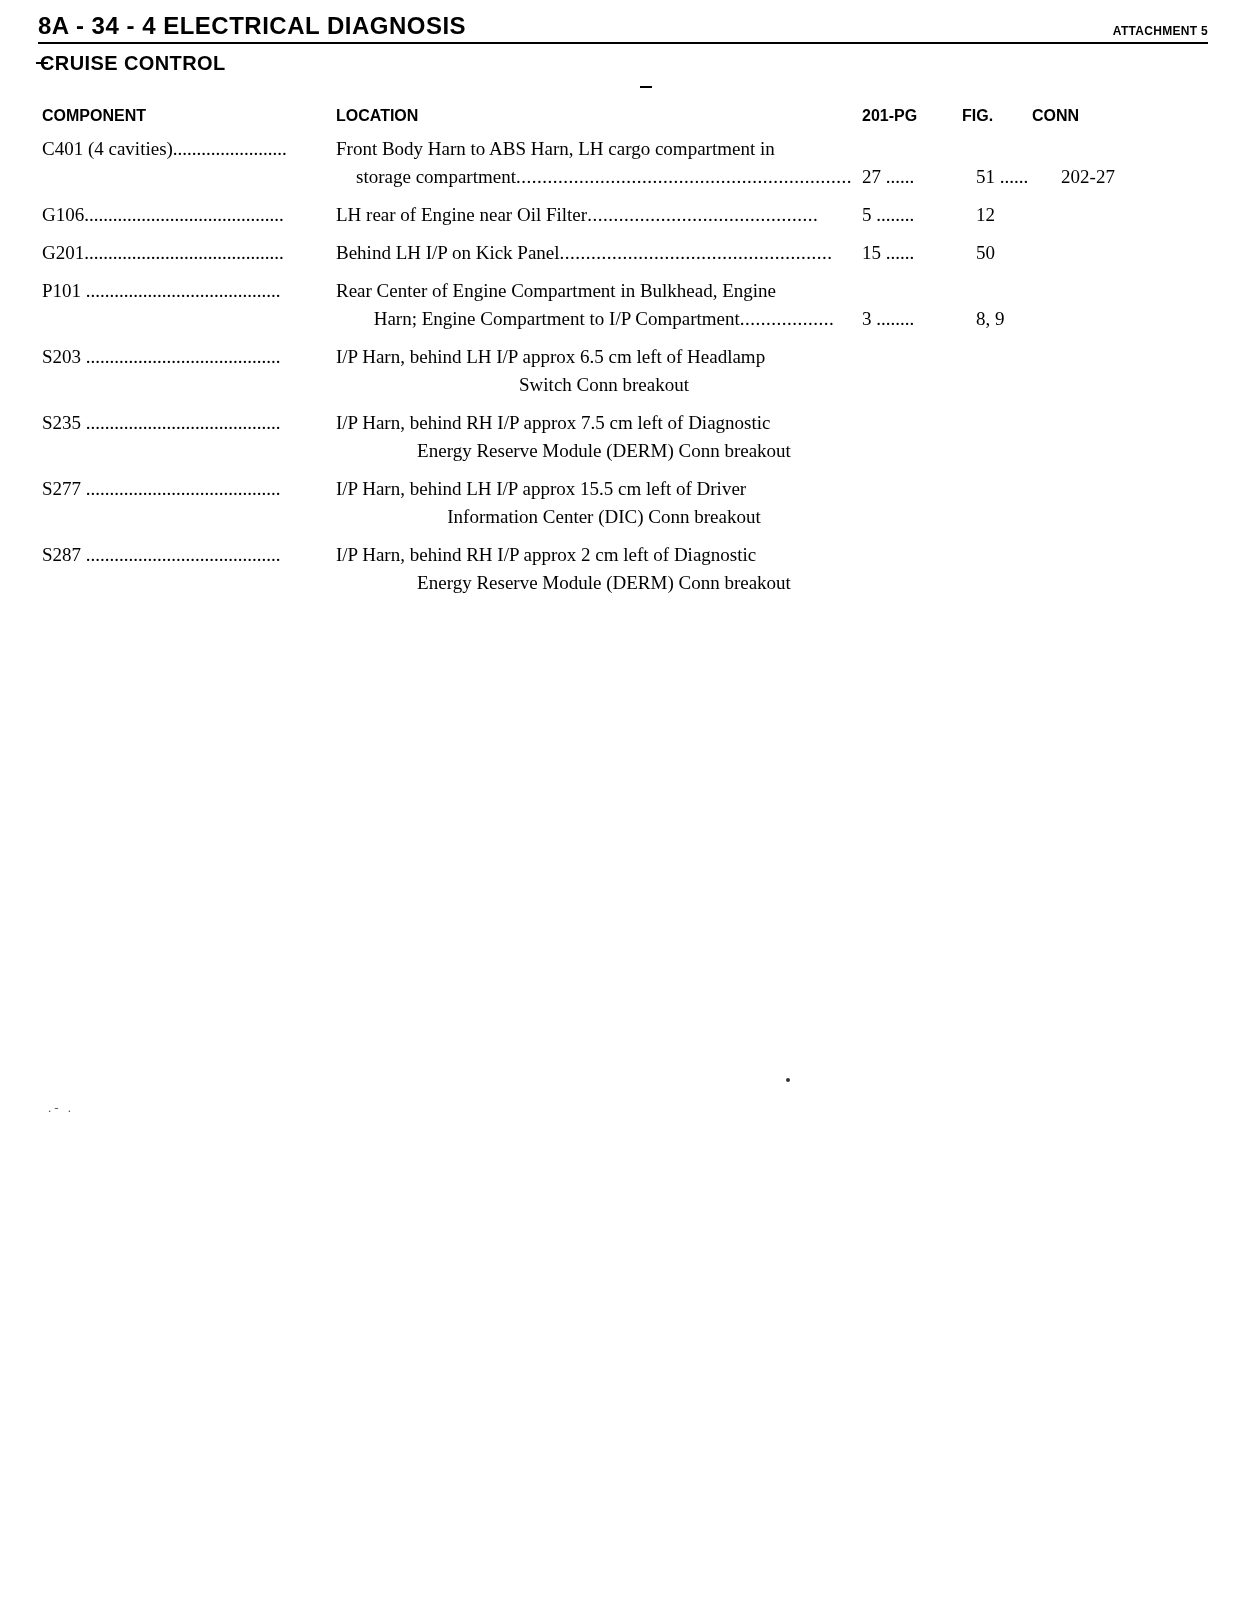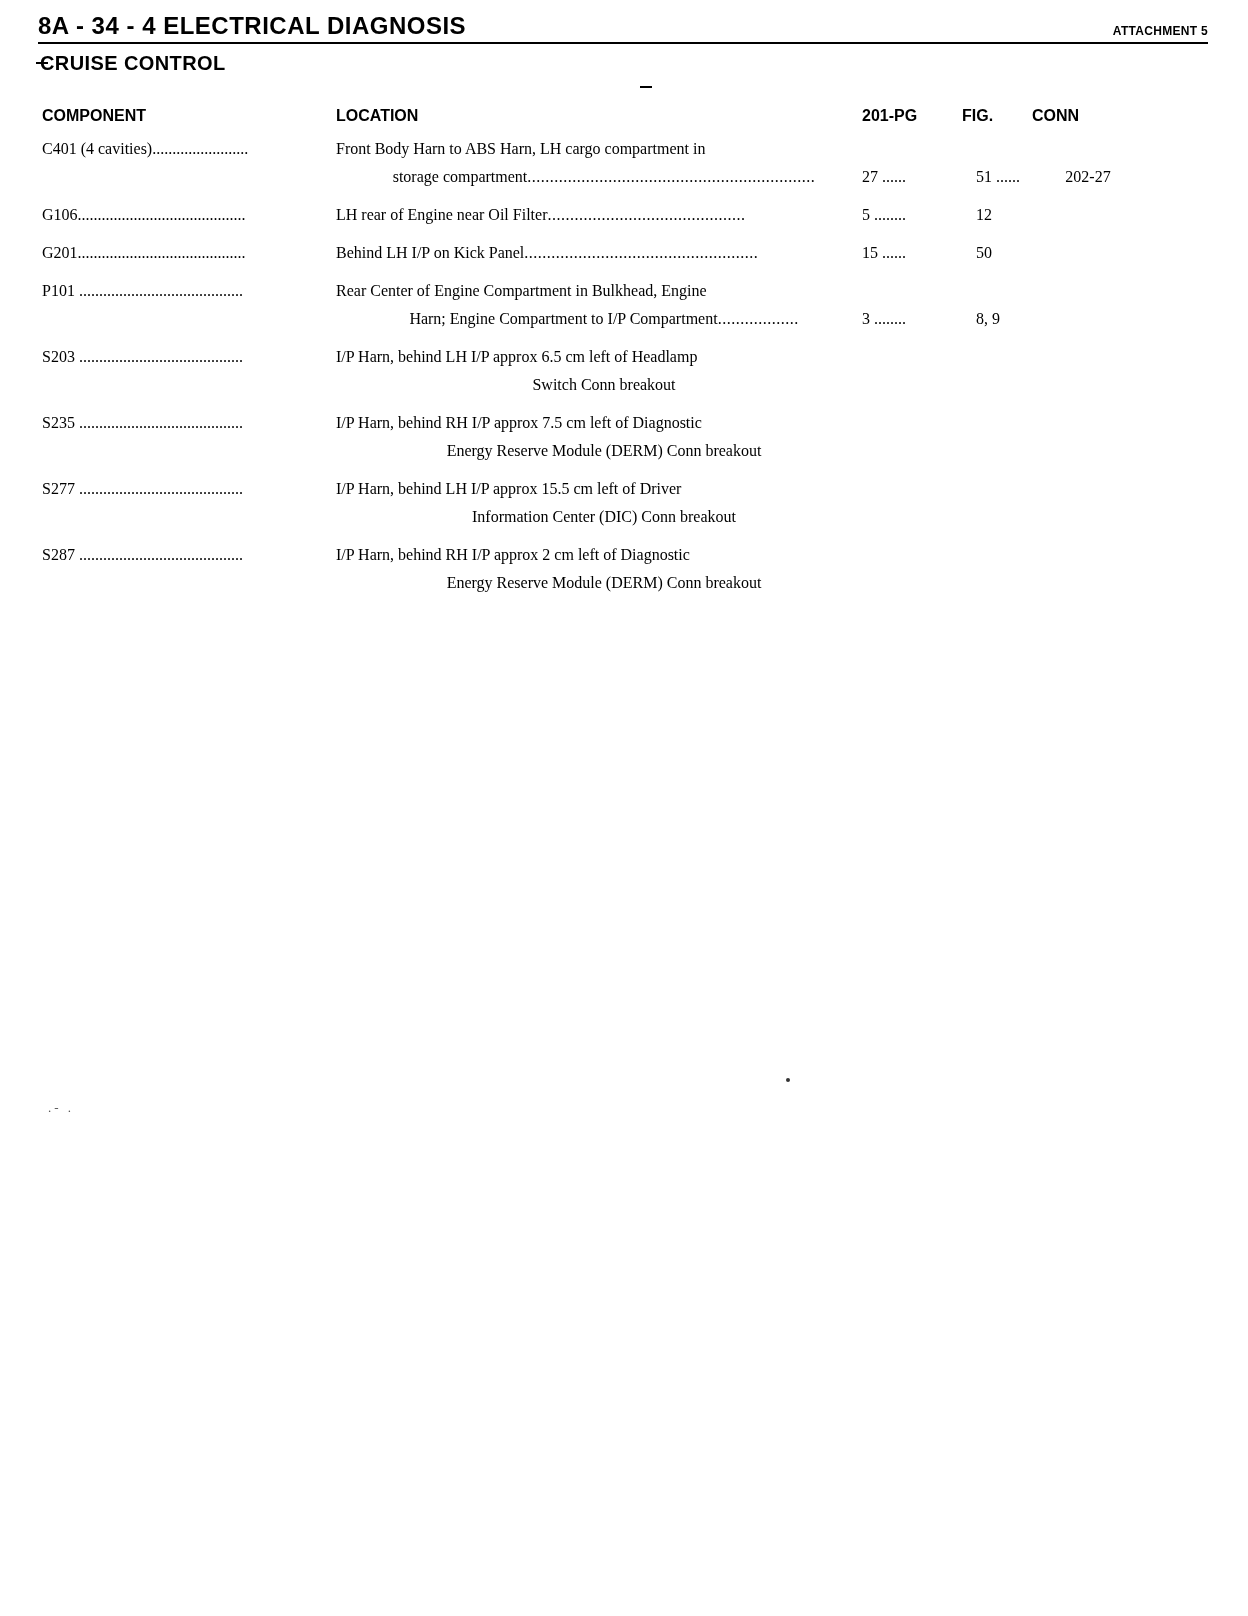--- a/index.html
+++ b/index.html
@@ -121,21 +121,21 @@
     color: #555;
     letter-spacing: 3px;
   }
 
   
   .table {
     position: absolute;
     top: 136px;
     left: 0;
     width: 1248px;
-    font-size: 16px;
+    font-size: 19px;
     line-height: 26px;
   }
   .row {
     position: relative;
     margin-bottom: 10px;
   }
   .line {
     position: relative;
     height: 28px;
   }

